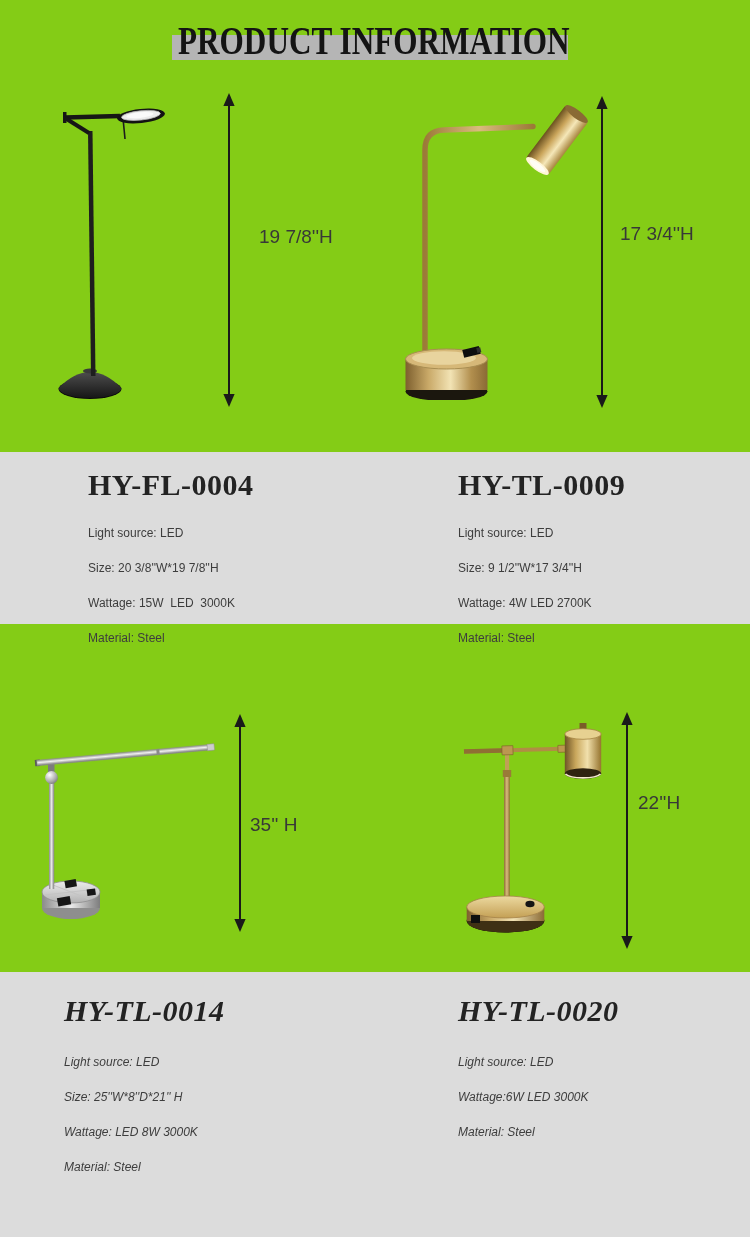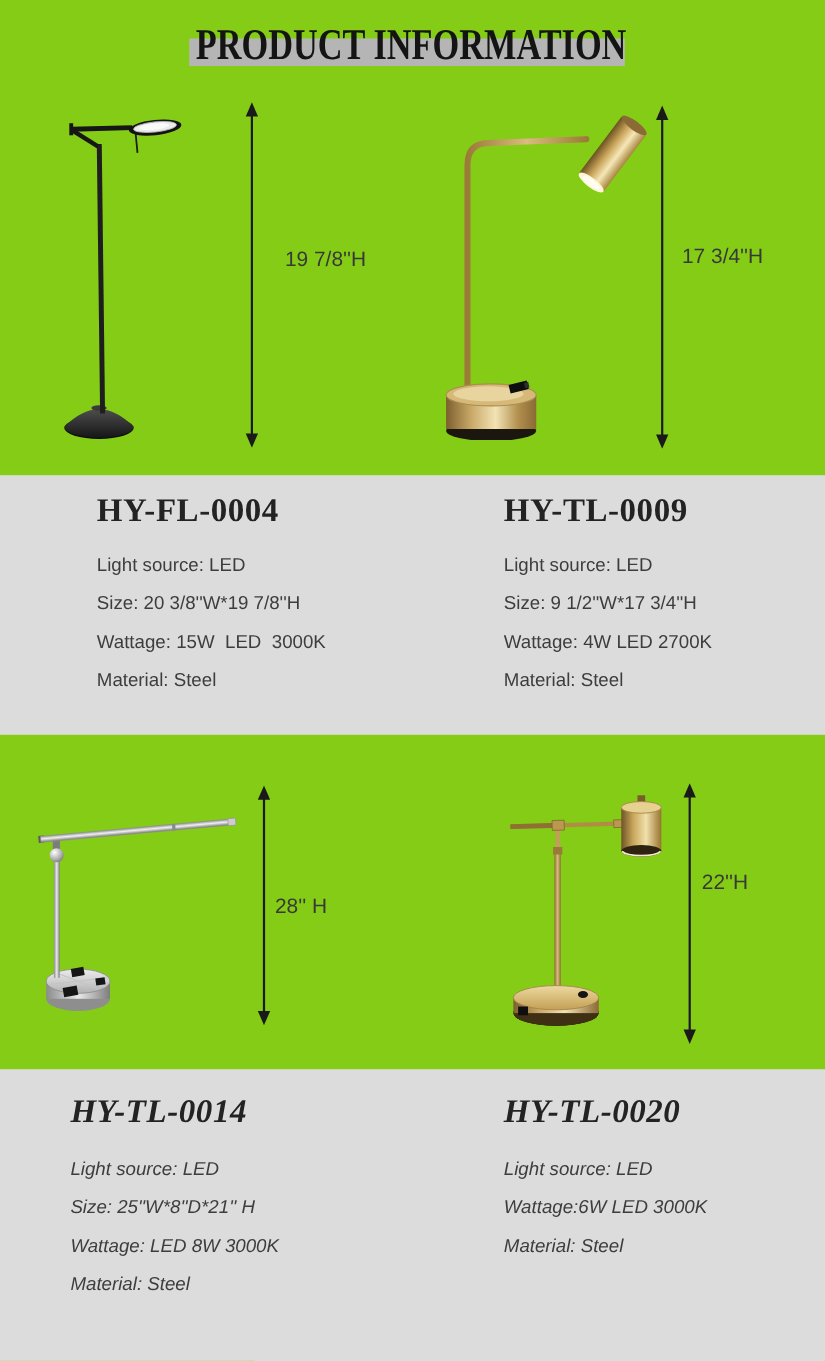--- a/index.html
+++ b/index.html
@@ -5,28 +5,28 @@
   html,body{margin:0;padding:0;background:#fff;}
   .page{position:relative;width:750px;height:1237px;background:#84cc16;overflow:hidden;
         font-family:"Liberation Sans",sans-serif;}
   
   .header-band{position:absolute;left:172px;top:35px;width:396px;height:25px;background:#b5b5b5;}
   .header-title{position:absolute;left:178px;top:21px;margin:0;
         font-family:"Liberation Serif",serif;font-weight:700;font-size:40px;line-height:40px;
         color:#141414;transform:scaleX(0.78);transform-origin:0 0;white-space:nowrap;}
   
   .spec-band{position:absolute;left:0;width:750px;background:#dcdcdc;}
-  .band-1{top:432px;height:236px;}
+  .band-1{top:452px;height:172px;}
   .band-2{top:972px;height:336px;font-style:italic;}
   .spec-block{position:absolute;}
   .model{margin:0;font-family:"Liberation Serif",serif;font-weight:700;font-size:30px;
         line-height:36px;color:#232323;letter-spacing:.5px;white-space:nowrap;}
   .spec-lines{margin-top:13px;}
   .band-2 .spec-lines{margin-top:16px;}
-  .spec-line{font-size:17px;line-height:35px;color:#3d3d3d;white-space:pre;}
+  .spec-line{font-size:12px;line-height:35px;color:#3d3d3d;white-space:pre;}
   
   .dim-label{position:absolute;font-size:19px;line-height:22px;color:#383838;white-space:pre;}
   svg.art{position:absolute;display:block;}
 </style>
 </head>
 <body>
 
 <div class="page">
 
   <div class="header-band"></div>
@@ -180,21 +180,21 @@
       <rect x="120" y="-3" width="3" height="6" fill="#8a8a8a"></rect>
       <rect x="171" y="-3.2" width="7" height="6.4" fill="#cdcdcd" stroke="#8f8f8f" stroke-width="0.5"></rect>
     </g>
   </svg>
 
   <svg class="art" style="left:231px;top:714px" width="18" height="218" viewBox="0 0 18 218">
     <line x1="9" y1="11" x2="9" y2="207" stroke="#1a1a1a" stroke-width="2"></line>
     <polygon points="9,0 3.4,13 14.6,13" fill="#1a1a1a"></polygon>
     <polygon points="9,218 3.4,205 14.6,205" fill="#1a1a1a"></polygon>
   </svg>
-  <div class="dim-label" style="left:250px;top:814px">28'' H</div>
+  <div class="dim-label" style="left:250px;top:814px">35'' H</div>
 
   <svg class="art" style="left:435px;top:703px" width="220" height="240" viewBox="0 0 220 240">
     <defs>
       <linearGradient id="l4head" x1="0" y1="0" x2="1" y2="0">
         <stop offset="0" stop-color="#6e5426"></stop>
           <stop offset="0.3" stop-color="#c9a75c"></stop>
         <stop offset="0.62" stop-color="#f1e0ac"></stop>
           <stop offset="1" stop-color="#96742f"></stop>
       </linearGradient>
       <linearGradient id="l4pole" x1="0" y1="0" x2="1" y2="0">

